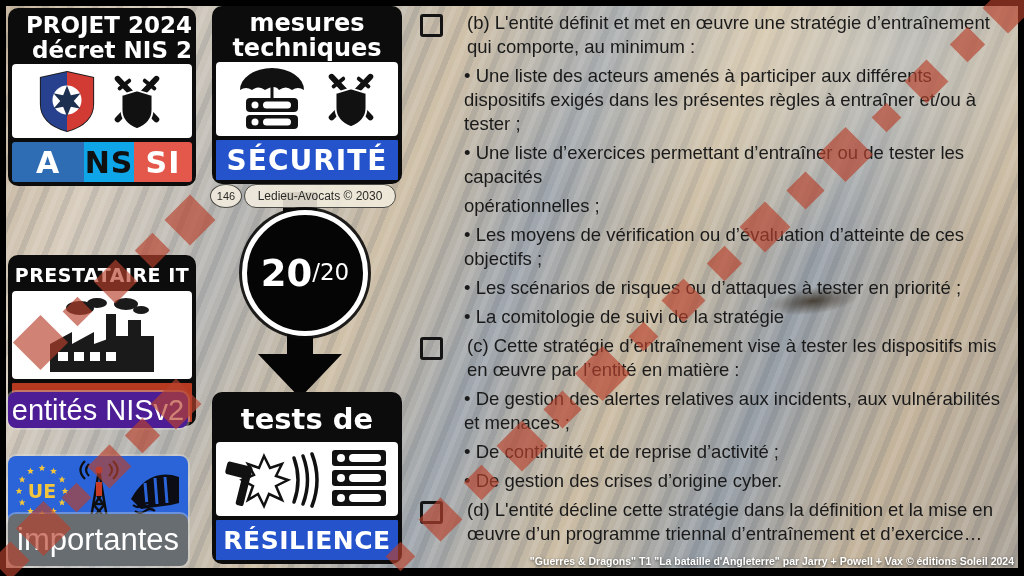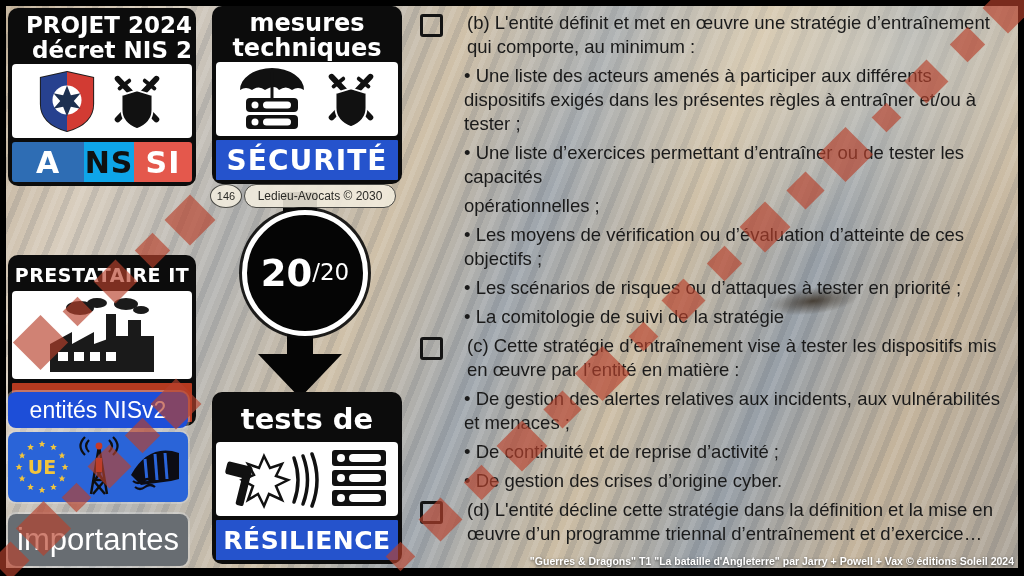--- a/index.html
+++ b/index.html
@@ -33,22 +33,22 @@
   .anssi-ns{flex:1;background:#0ea5e9;color:#101010;}
   .anssi-si{flex:0 0 58px;background:#e4584c;color:#fff;}
 
   .prestataire-card{left:8px;top:222px;width:180px;margin-top:33px;}
   .prestataire-card .card-header{height:32px;font-size:19px;letter-spacing:.5px;}
   .prestataire-card .card-body{height:88px;}
   .prestataire-card .card-footer{height:39px;background:#b53a20;font-size:21px;}
 
   .banner{position:absolute;left:8px;width:180px;border-radius:8px;color:#fff;display:flex;
     align-items:center;justify-content:center;z-index:10;box-shadow:0 0 0 2px rgba(225,228,232,.35);}
-  .banner-entites{top:392px;height:36px;background:#1d4ed8;font-size:23px;}
-  .banner-eu{top:432px;height:70px;background:#2a64d8;gap:4px;}
+  .banner-entites{top:392px;height:36px;background:#4c1d95;font-size:29px;}
+  .banner-eu{top:456px;height:70px;background:#2a64d8;gap:4px;}
   .banner-importantes{top:514px;height:52px;background:#686d72;font-size:31px;}
 
   
   .mesures-card{left:212px;top:6px;width:182px;}
   .mesures-card .card-header{height:52px;font-size:24px;line-height:1.05;}
   .mesures-card .card-body{height:74px;}
   .mesures-card .card-footer{height:40px;background:#2553cc;font-size:28px;letter-spacing:1px;}
   .tests-card{left:212px;top:392px;width:182px;}
   .tests-card .card-header{height:46px;font-size:29px;}
   .tests-card .card-body{height:74px;}

